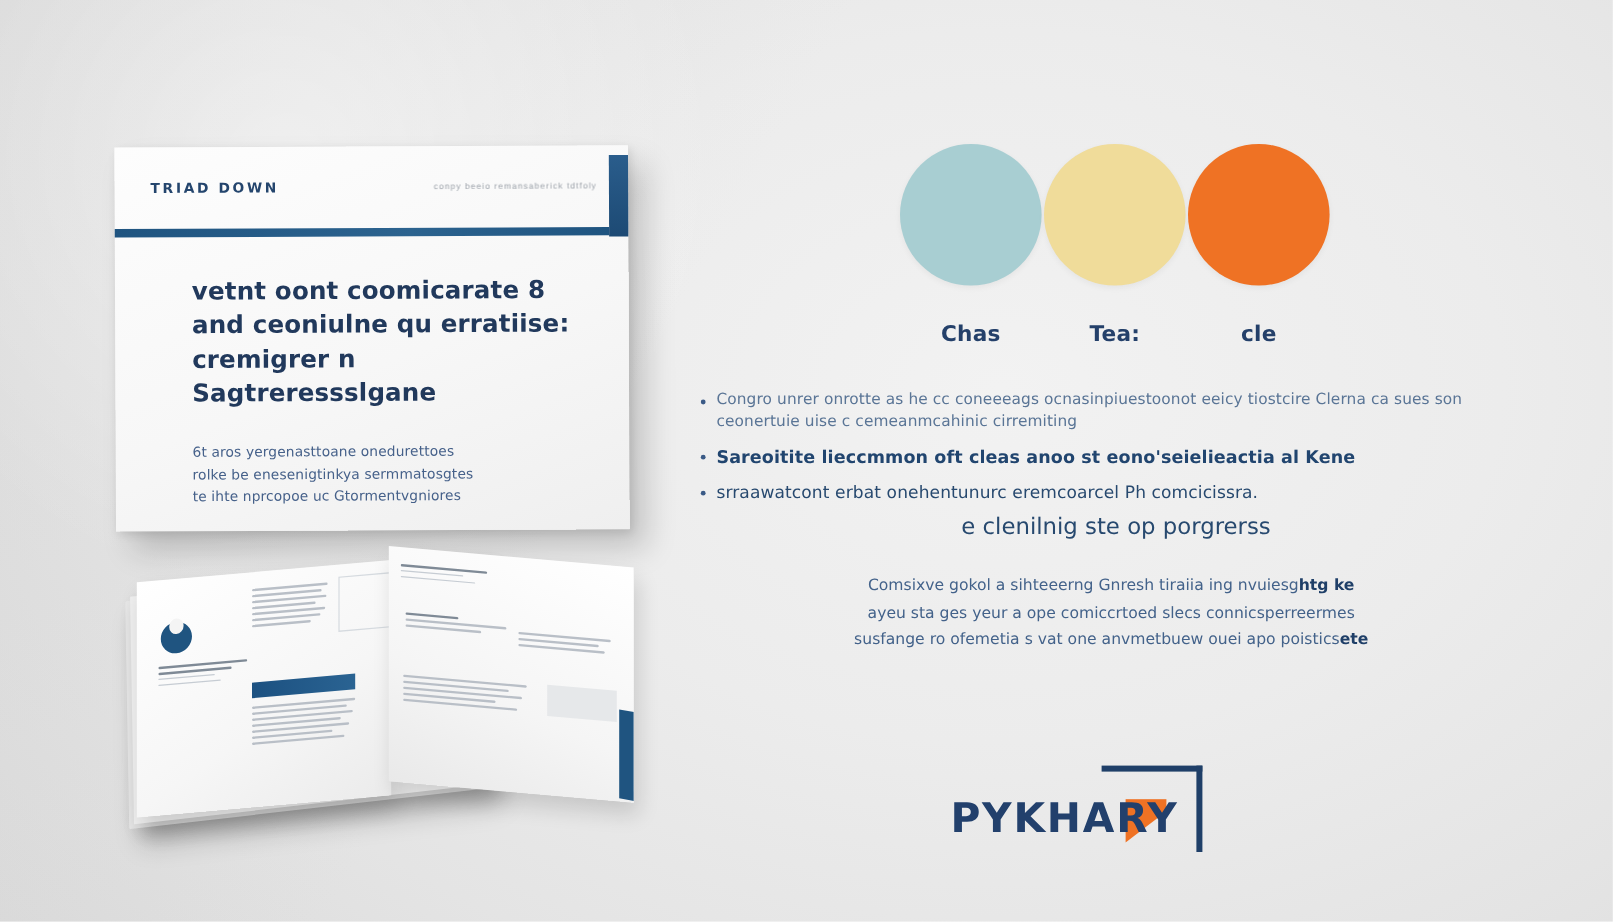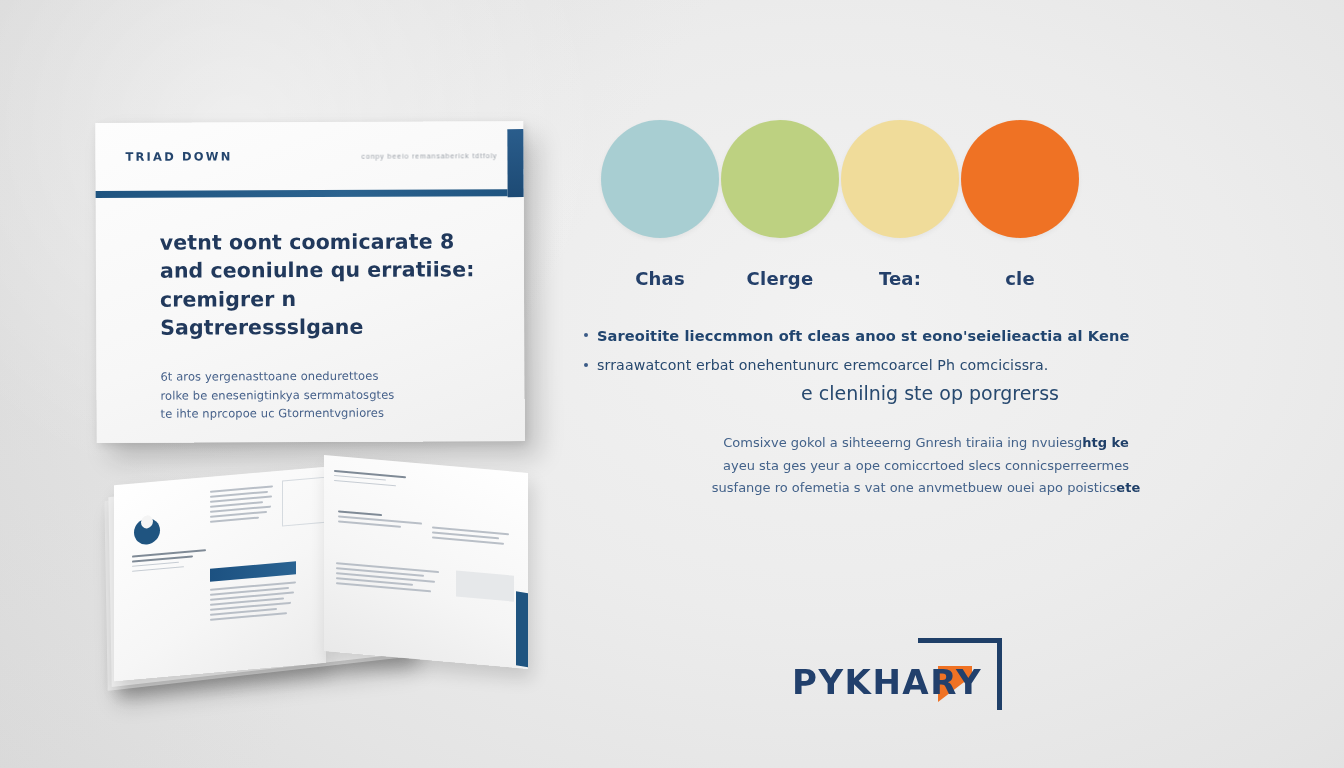--- a/index.html
+++ b/index.html
@@ -128,21 +128,21 @@
     position:absolute; right:-2px; top:120px; width:14px; height:74px;
     background:#1f5480; transform:skewY(5deg);
   }
 
   
   .right{
     position:absolute; left:576px; top:120px; width:700px; height:600px; z-index:3;
   }
 
   .swatch-row{
-    display:flex; justify-content:flex-start; align-items:flex-start;
+    display:flex; justify-content:center; align-items:flex-start;
     padding:0 18px 0 24px;
   }
   .swatch{ width:120px; text-align:center; }
   .swatch .disc{
     width:118px; height:118px; border-radius:50%;
     margin:0 auto;
     box-shadow:0 2px 5px rgba(0,0,0,.05);
   }
   .swatch .cap{
     margin-top:30px; font-size:18px; font-weight:700;
@@ -290,34 +290,34 @@
 </div>
 
 <div class="right">
 
   <div class="swatch-row">
     <div class="swatch">
       <div class="disc" id="d0" style="background: rgb(168, 206, 210);"></div>
       <div class="cap">Chas</div>
     </div>
     <div class="swatch">
-      <div class="disc" id="d1" style="background: rgb(189, 209, 129);"></div>
-      <div class="cap">Clerge</div>
-    </div>
-    <div class="swatch">
       <div class="disc" id="d3" style="background: rgb(240, 220, 154);"></div>
       <div class="cap">Tea:</div>
     </div>
     <div class="swatch">
       <div class="disc" id="d4" style="background: rgb(239, 114, 36);"></div>
       <div class="cap">cle</div>
     </div>
   </div>
 
   <div class="bullets">
+    <div class="bullet b1">
+      <span class="dot"></span>
+      <span class="txt">Congro unrer onrotte as he cc coneeeags ocnasinpiuestoonot eeicy tiostcire Clerna ca sues son ceonertuie uise c cemeanmcahinic cirremiting</span>
+    </div>
     <div class="bullet b2">
       <span class="dot"></span>
       <span class="txt">Sareoitite lieccmmon oft cleas anoo st eono'seielieactia al Kene</span>
     </div>
     <div class="bullet b3">
       <span class="dot"></span>
       <span class="txt">srraawatcont erbat onehentunurc eremcoarcel Ph  comcicissra.</span>
     </div>
     <div class="bullets-tail">e clenilnig ste op porgrerss</div>
   </div>

